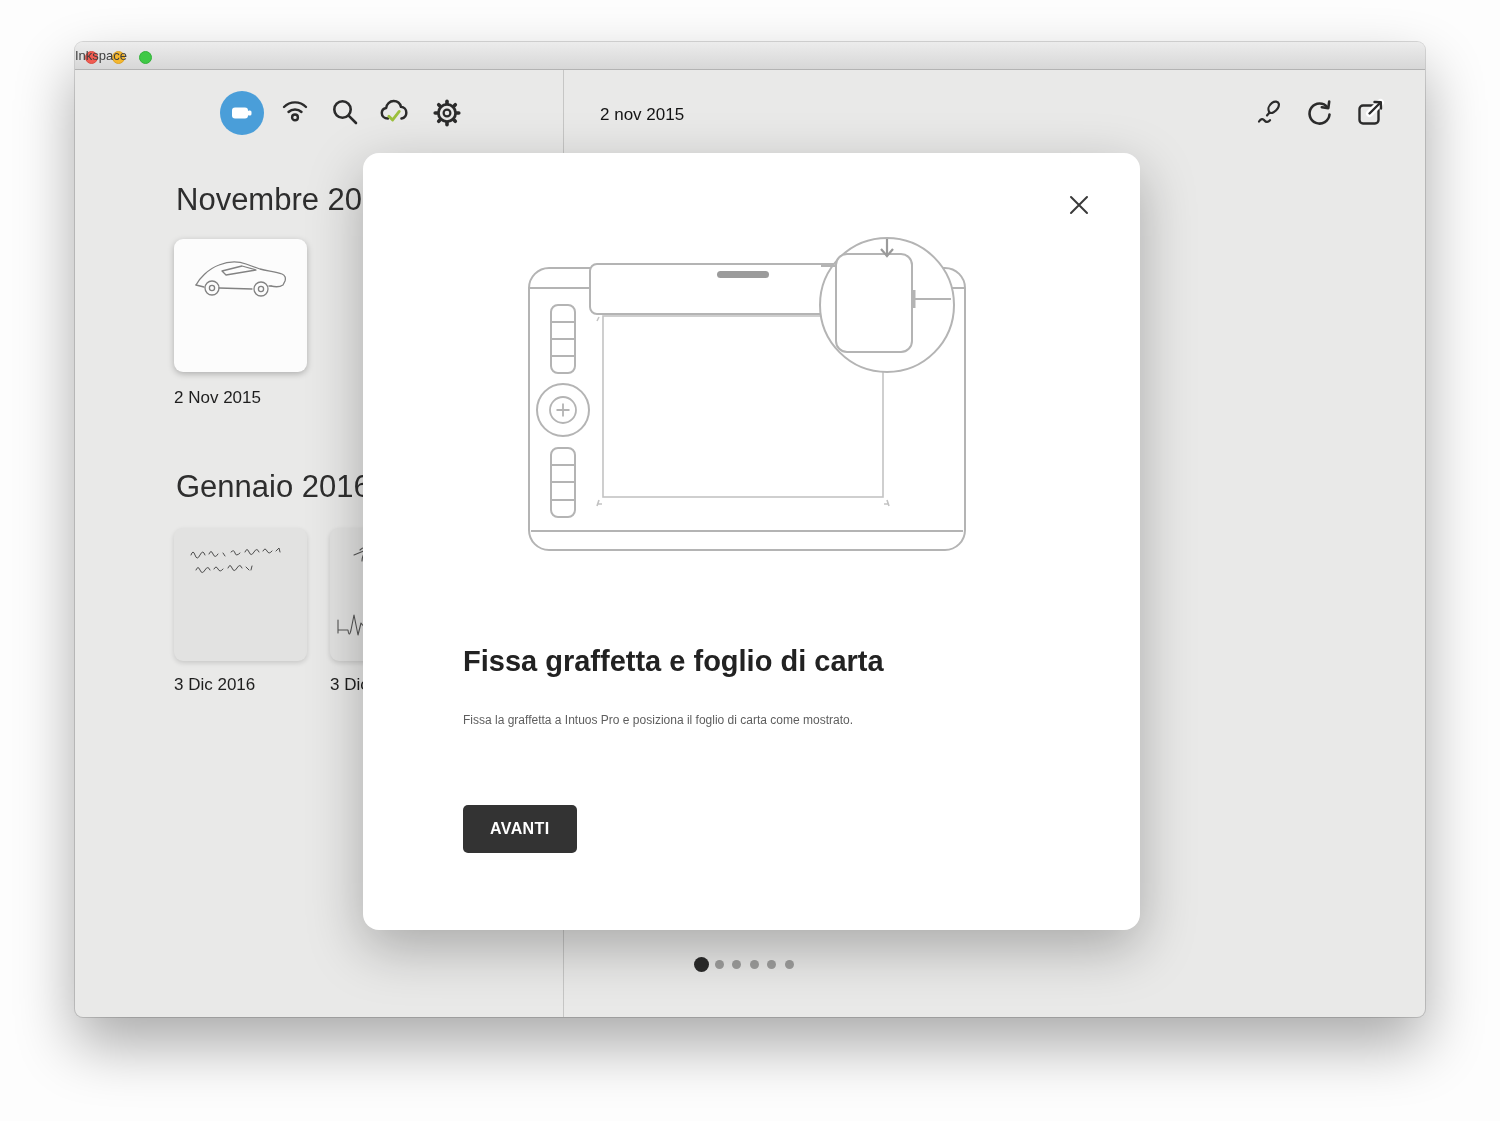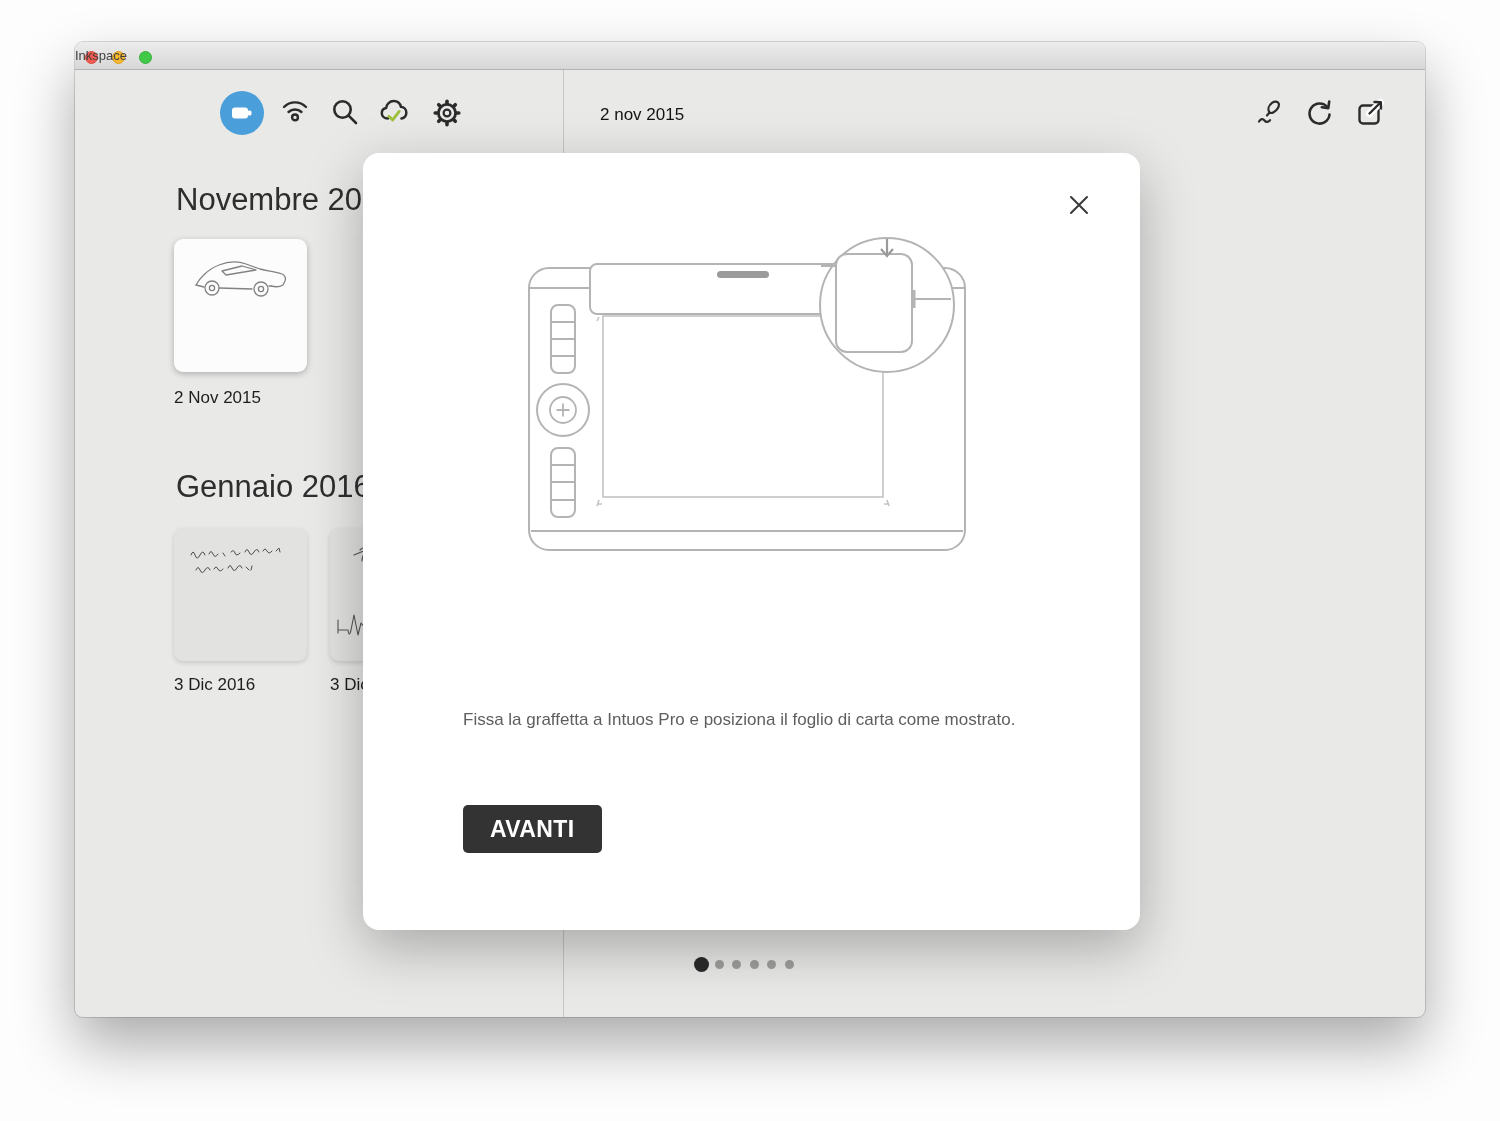--- a/index.html
+++ b/index.html
@@ -35,24 +35,24 @@
   .thumb-label { position:absolute; font-size:17px; font-weight:500; color:#1e1e1e; white-space:nowrap; }
 
   .main-date { position:absolute; left:525px; top:63px; font-size:17px; color:#141414; }
 
   .modal { position:absolute; left:288px; top:111px; width:777px; height:777px;
     background:#ffffff; border-radius:16px; box-shadow:0 18px 55px rgba(0,0,0,.28); z-index:10; }
   .modal-close { position:absolute; left:702px; top:38px; width:28px; height:28px;
     display:flex; align-items:center; justify-content:center; cursor:pointer; }
   .illustration { position:absolute; left:145px; top:72px; }
   .modal-title { position:absolute; left:100px; top:492px; font-size:29px; font-weight:700; color:#222; }
-  .modal-body { position:absolute; left:100px; top:551px; width:555px; font-size:17px;
+  .modal-body { position:absolute; left:100px; top:551px; width:555px; font-size:12px;
     line-height:32px; color:#5e5e5e; }
   .next-btn { position:absolute; left:100px; top:652px; height:48px; padding:0 27px;
-    background:#333333; color:#fff; border:none; border-radius:5px; font-size:23px;
+    background:#333333; color:#fff; border:none; border-radius:5px; font-size:16px;
     font-weight:700; letter-spacing:.4px; line-height:48px;
     font-family:"Liberation Sans", sans-serif; cursor:pointer; }
 
   .dots { position:absolute; left:619px; top:914px; height:16px; display:flex; align-items:center; }
   .dot { width:9px; height:9px; border-radius:50%; background:#9e9e9d; margin-right:8.5px; }
   .dot.active { width:15px; height:15px; background:#2b2b2b; margin-right:5.5px; }
 
   svg { display:block; }
 </style>
 </head>
@@ -216,17 +216,18 @@
         <path d="M912,299 H951"></path>
         <path d="M914,290 V308" stroke-width="3"></path>
 
         <g stroke="#9a9a9a" stroke-width="2.2">
           <path d="M887,239 V255"></path>
           <path d="M881,249 L887,256 L893,249"></path>
         </g>
       </g>
     </svg>
 
+    <div class="modal-title">Fissa graffetta e foglio di carta</div>
     <div class="modal-body">Fissa la graffetta a Intuos Pro e posiziona il foglio di carta come mostrato.</div>
     <button class="next-btn">AVANTI</button>
   </div>
 
 </div>
 
 </body></html>

